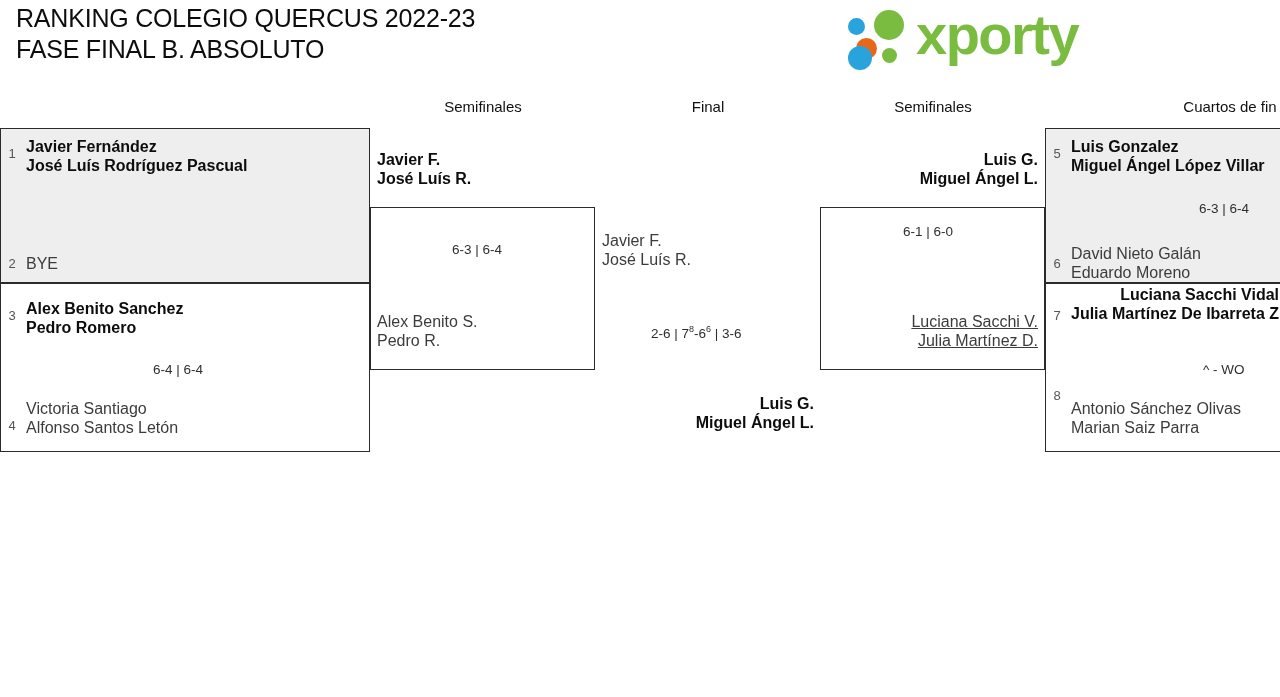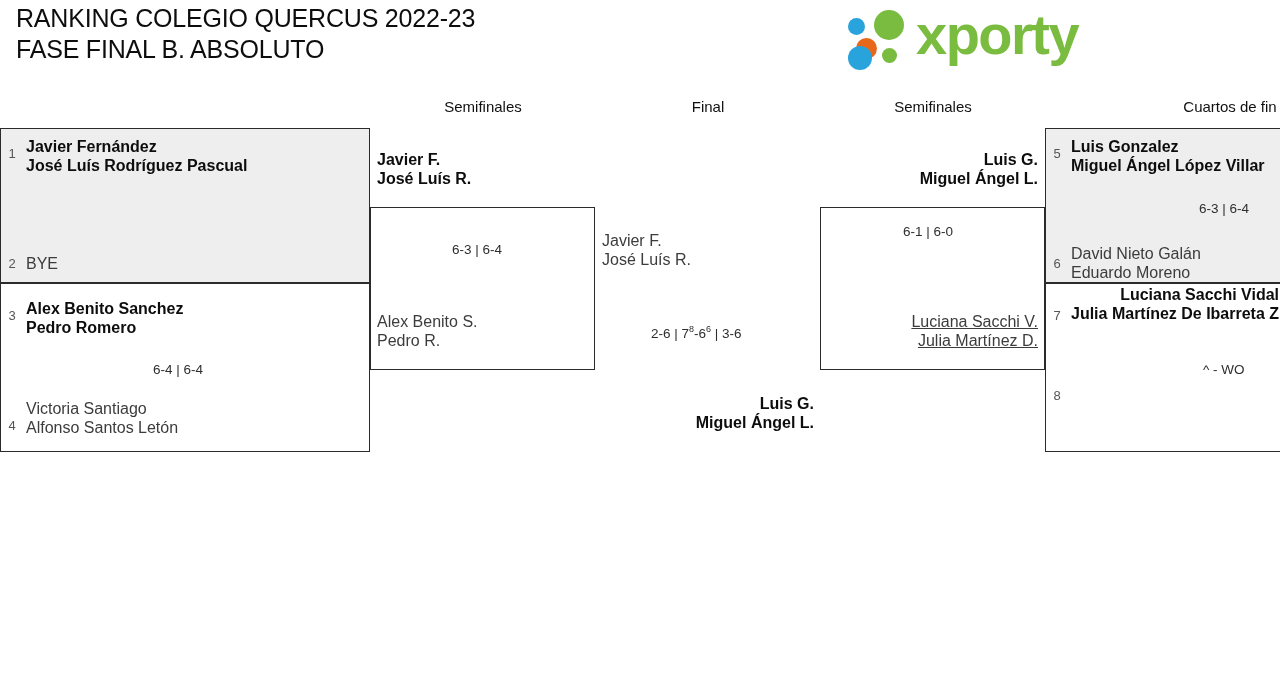--- a/index.html
+++ b/index.html
@@ -229,14 +229,18 @@
 
   <div class="seed" style="left:1049px; top:308px;">7</div>
   <div class="slot winner" style="left:1071px; top:285px;text-align:right;">
     <span class="nm">Luciana Sacchi Vidal</span>
     <span class="nm">Julia Martínez De Ibarreta Z</span>
   </div>
 
   <div class="score" style="left:1203px; top:362px;">^ - WO</div>
 
   <div class="seed" style="left:1049px; top:388px;">8</div>
+  <div class="slot loser" style="left:1071px; top:399px;">
+    <span class="nm">Antonio Sánchez Olivas</span>
+    <span class="nm">Marian Saiz Parra</span>
+  </div>
 
 </div>
 
 </body></html>

